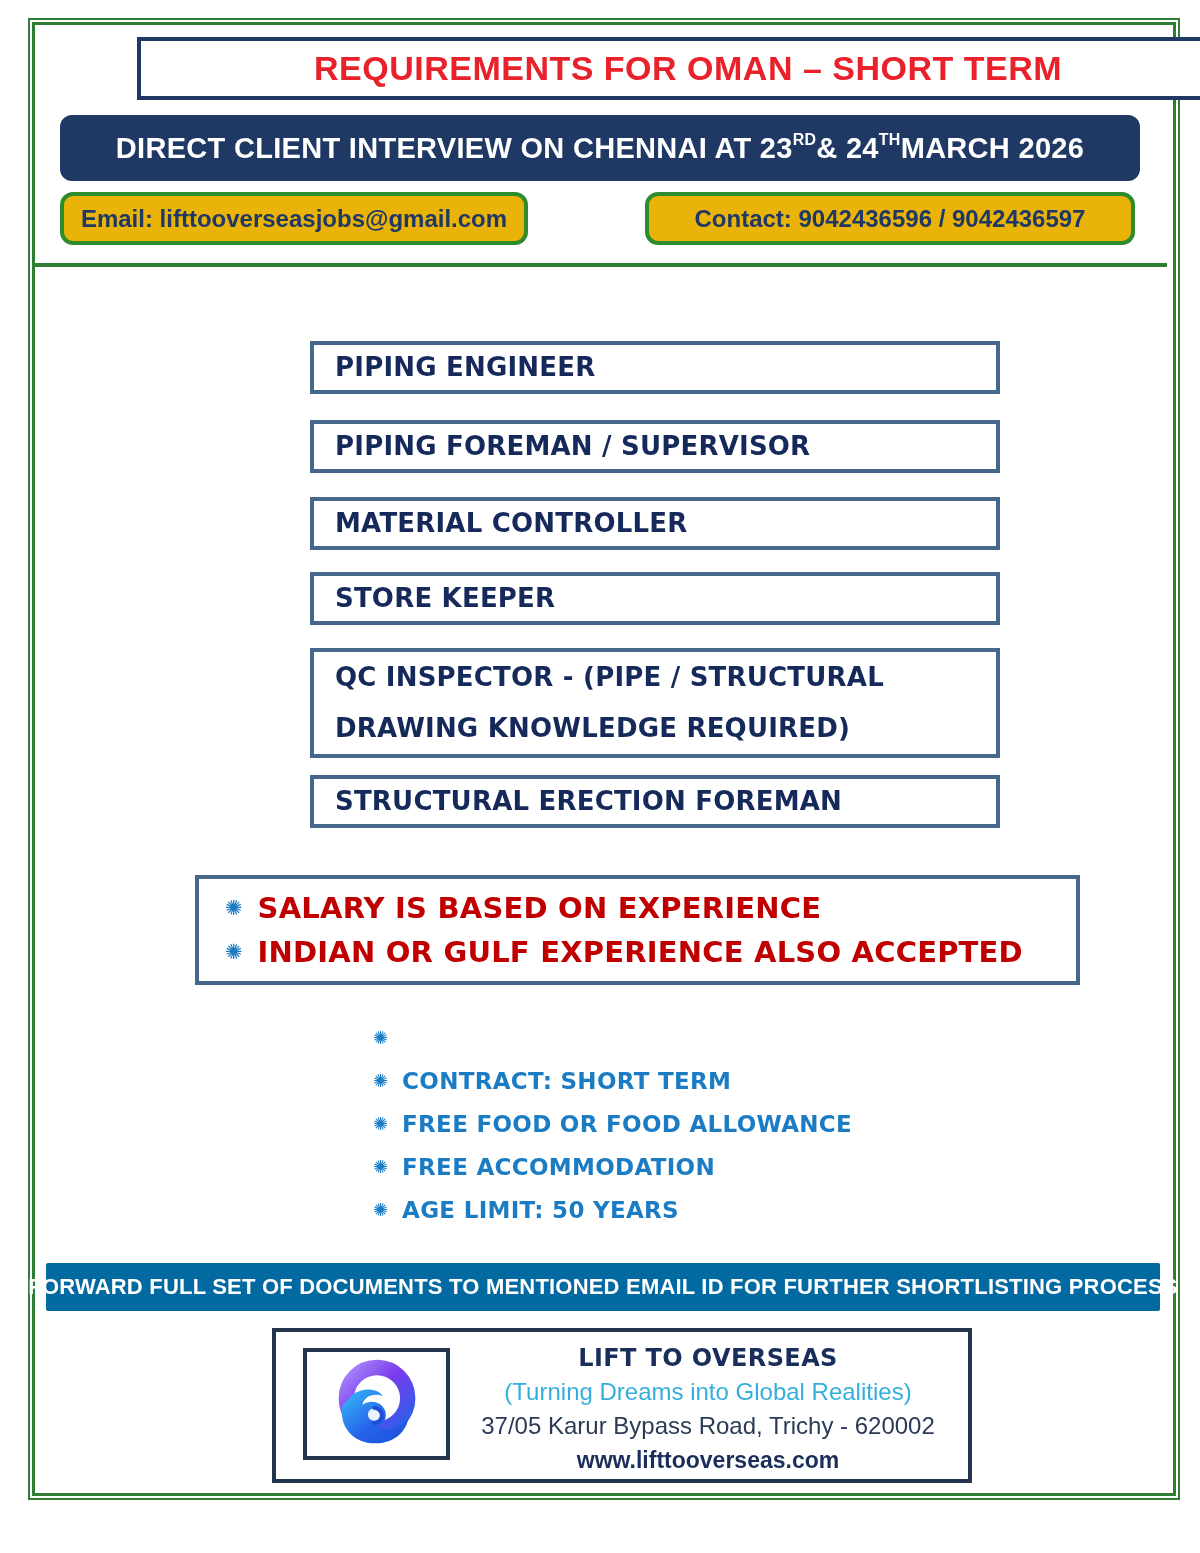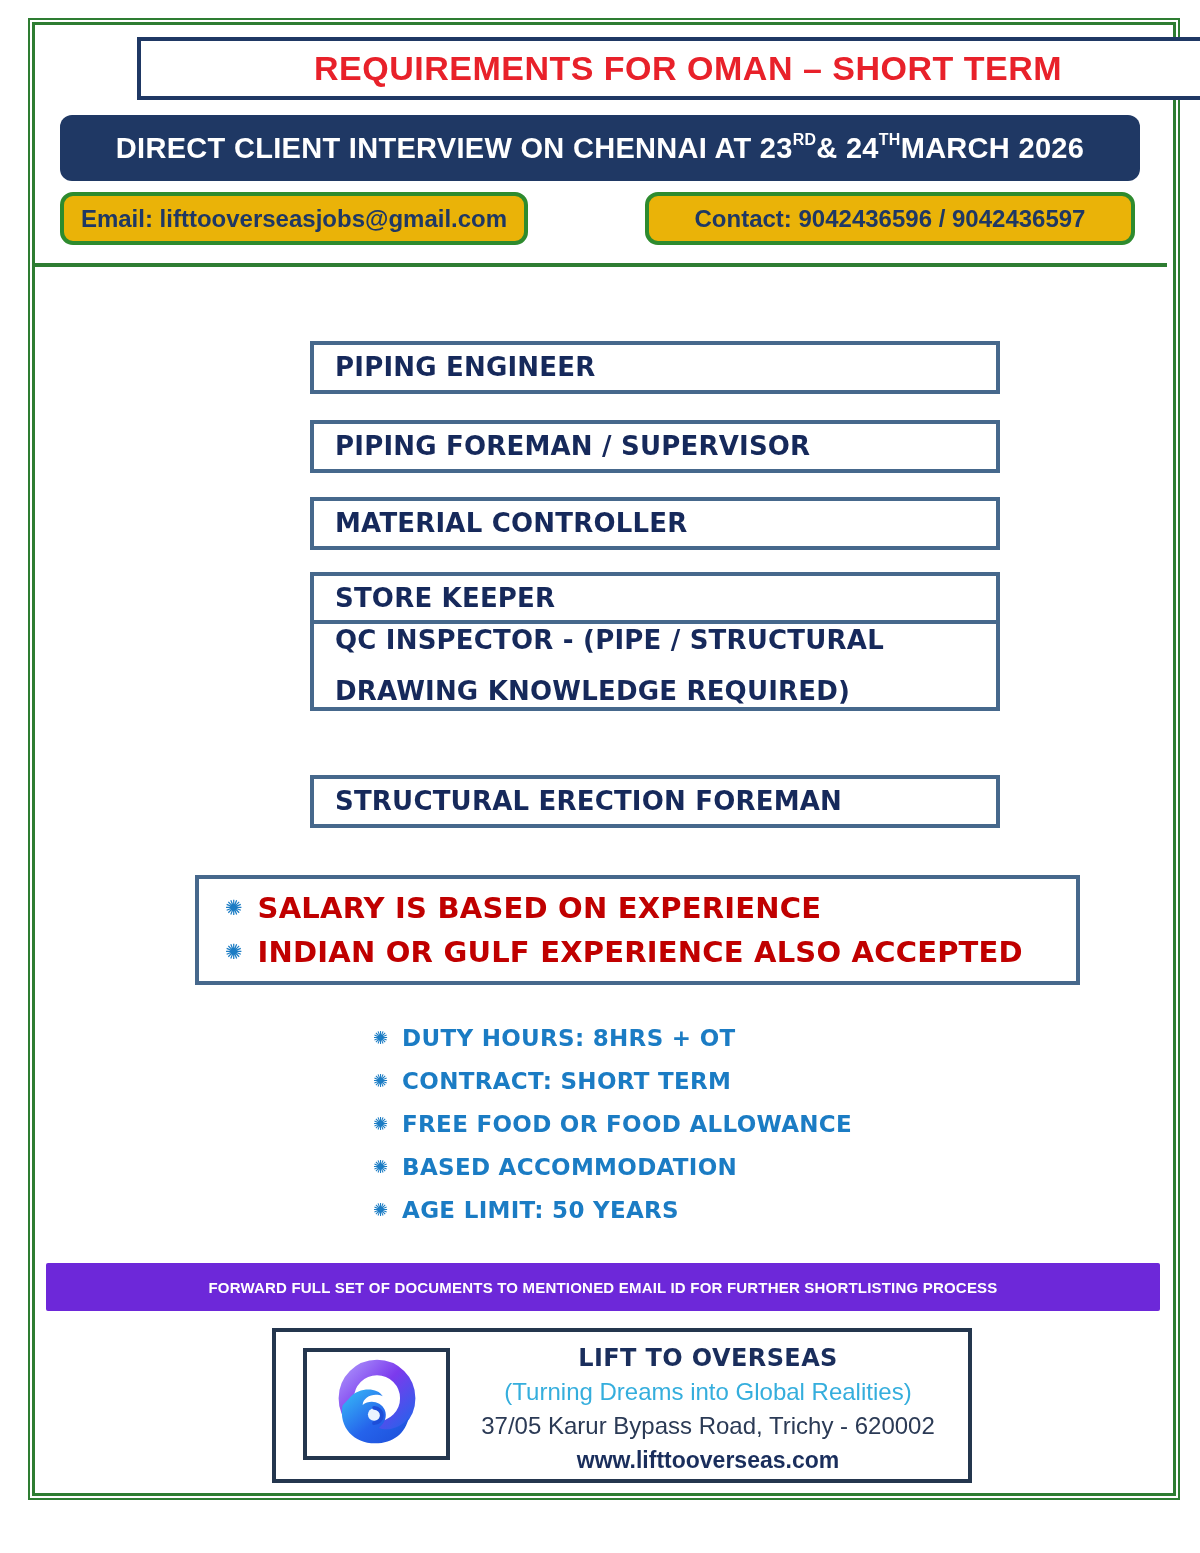--- a/index.html
+++ b/index.html
@@ -64,21 +64,21 @@
   }
   .job-label {
     font-family: "DejaVu Sans", sans-serif;
     color: #16295b; font-size: 26px; font-weight: 700; letter-spacing: .2px;
     white-space: pre-line; line-height: 1.95;
   }
   .job-1 { top: 341px; }
   .job-2 { top: 420px; }
   .job-3 { top: 497px; }
   .job-4 { top: 572px; }
-  .job-5 { top: 620px; height: 91px; align-items: center; }
+  .job-5 { top: 648px; height: 110px; align-items: center; }
   .job-6 { top: 775px; }
 
   
   .salary-box {
     left: 195px; top: 875px; width: 885px; height: 110px;
     background: #ffffff; border: 4px solid #46688c;
     display: flex; flex-direction: column; justify-content: center;
     padding-left: 26px; gap: 10px;
   }
   .note-row { display: flex; align-items: center; gap: 15px; }
@@ -98,23 +98,23 @@
   .benefit-row .bullet { font-size: 18px; }
   .benefit-text {
     font-family: "DejaVu Sans", sans-serif;
     color: #1b7cc4; font-size: 23px; font-weight: 700; letter-spacing: .3px;
     white-space: nowrap;
   }
 
   
   .forward-banner {
     left: 46px; top: 1263px; width: 1114px; height: 48px;
-    background: #6d28d9; border-radius: 2px;
-    display: flex; align-items: center; justify-content: center;
-    color: #ffffff; font-size: 15px; font-weight: 700; letter-spacing: .2px;
+    background: #0369a1; border-radius: 2px;
+    display: flex; align-items: center; justify-content: center;
+    color: #ffffff; font-size: 22px; font-weight: 700; letter-spacing: .2px;
     white-space: nowrap;
     text-align: right;
   }
 
   
   .footer-card {
     left: 272px; top: 1328px; width: 700px; height: 155px;
     background: #ffffff; border: 4px solid #24364e;
   }
   .logo-frame {
@@ -190,33 +190,32 @@
   </div>
   <div class="note-row">
     <span class="bullet">✺</span>
     <span class="note-text">INDIAN OR GULF EXPERIENCE ALSO ACCEPTED</span>
   </div>
 </div>
 
 <div class="abs benefits">
   <div class="benefit-row">
     <span class="bullet">✺</span>
-    <span class="benefit-text">DUTY HOURS: 8HRS + OT</span>
   </div>
   <div class="benefit-row">
     <span class="bullet">✺</span>
     <span class="benefit-text">CONTRACT: SHORT TERM</span>
   </div>
   <div class="benefit-row">
     <span class="bullet">✺</span>
     <span class="benefit-text">FREE FOOD OR FOOD ALLOWANCE</span>
   </div>
   <div class="benefit-row">
     <span class="bullet">✺</span>
-    <span class="benefit-text">BASED ACCOMMODATION</span>
+    <span class="benefit-text">FREE ACCOMMODATION</span>
   </div>
   <div class="benefit-row">
     <span class="bullet">✺</span>
     <span class="benefit-text">AGE LIMIT: 50 YEARS</span>
   </div>
 </div>
 
 <div class="abs forward-banner">
   <span>FORWARD FULL SET OF DOCUMENTS TO MENTIONED EMAIL ID FOR FURTHER SHORTLISTING PROCESS</span>
 </div>

